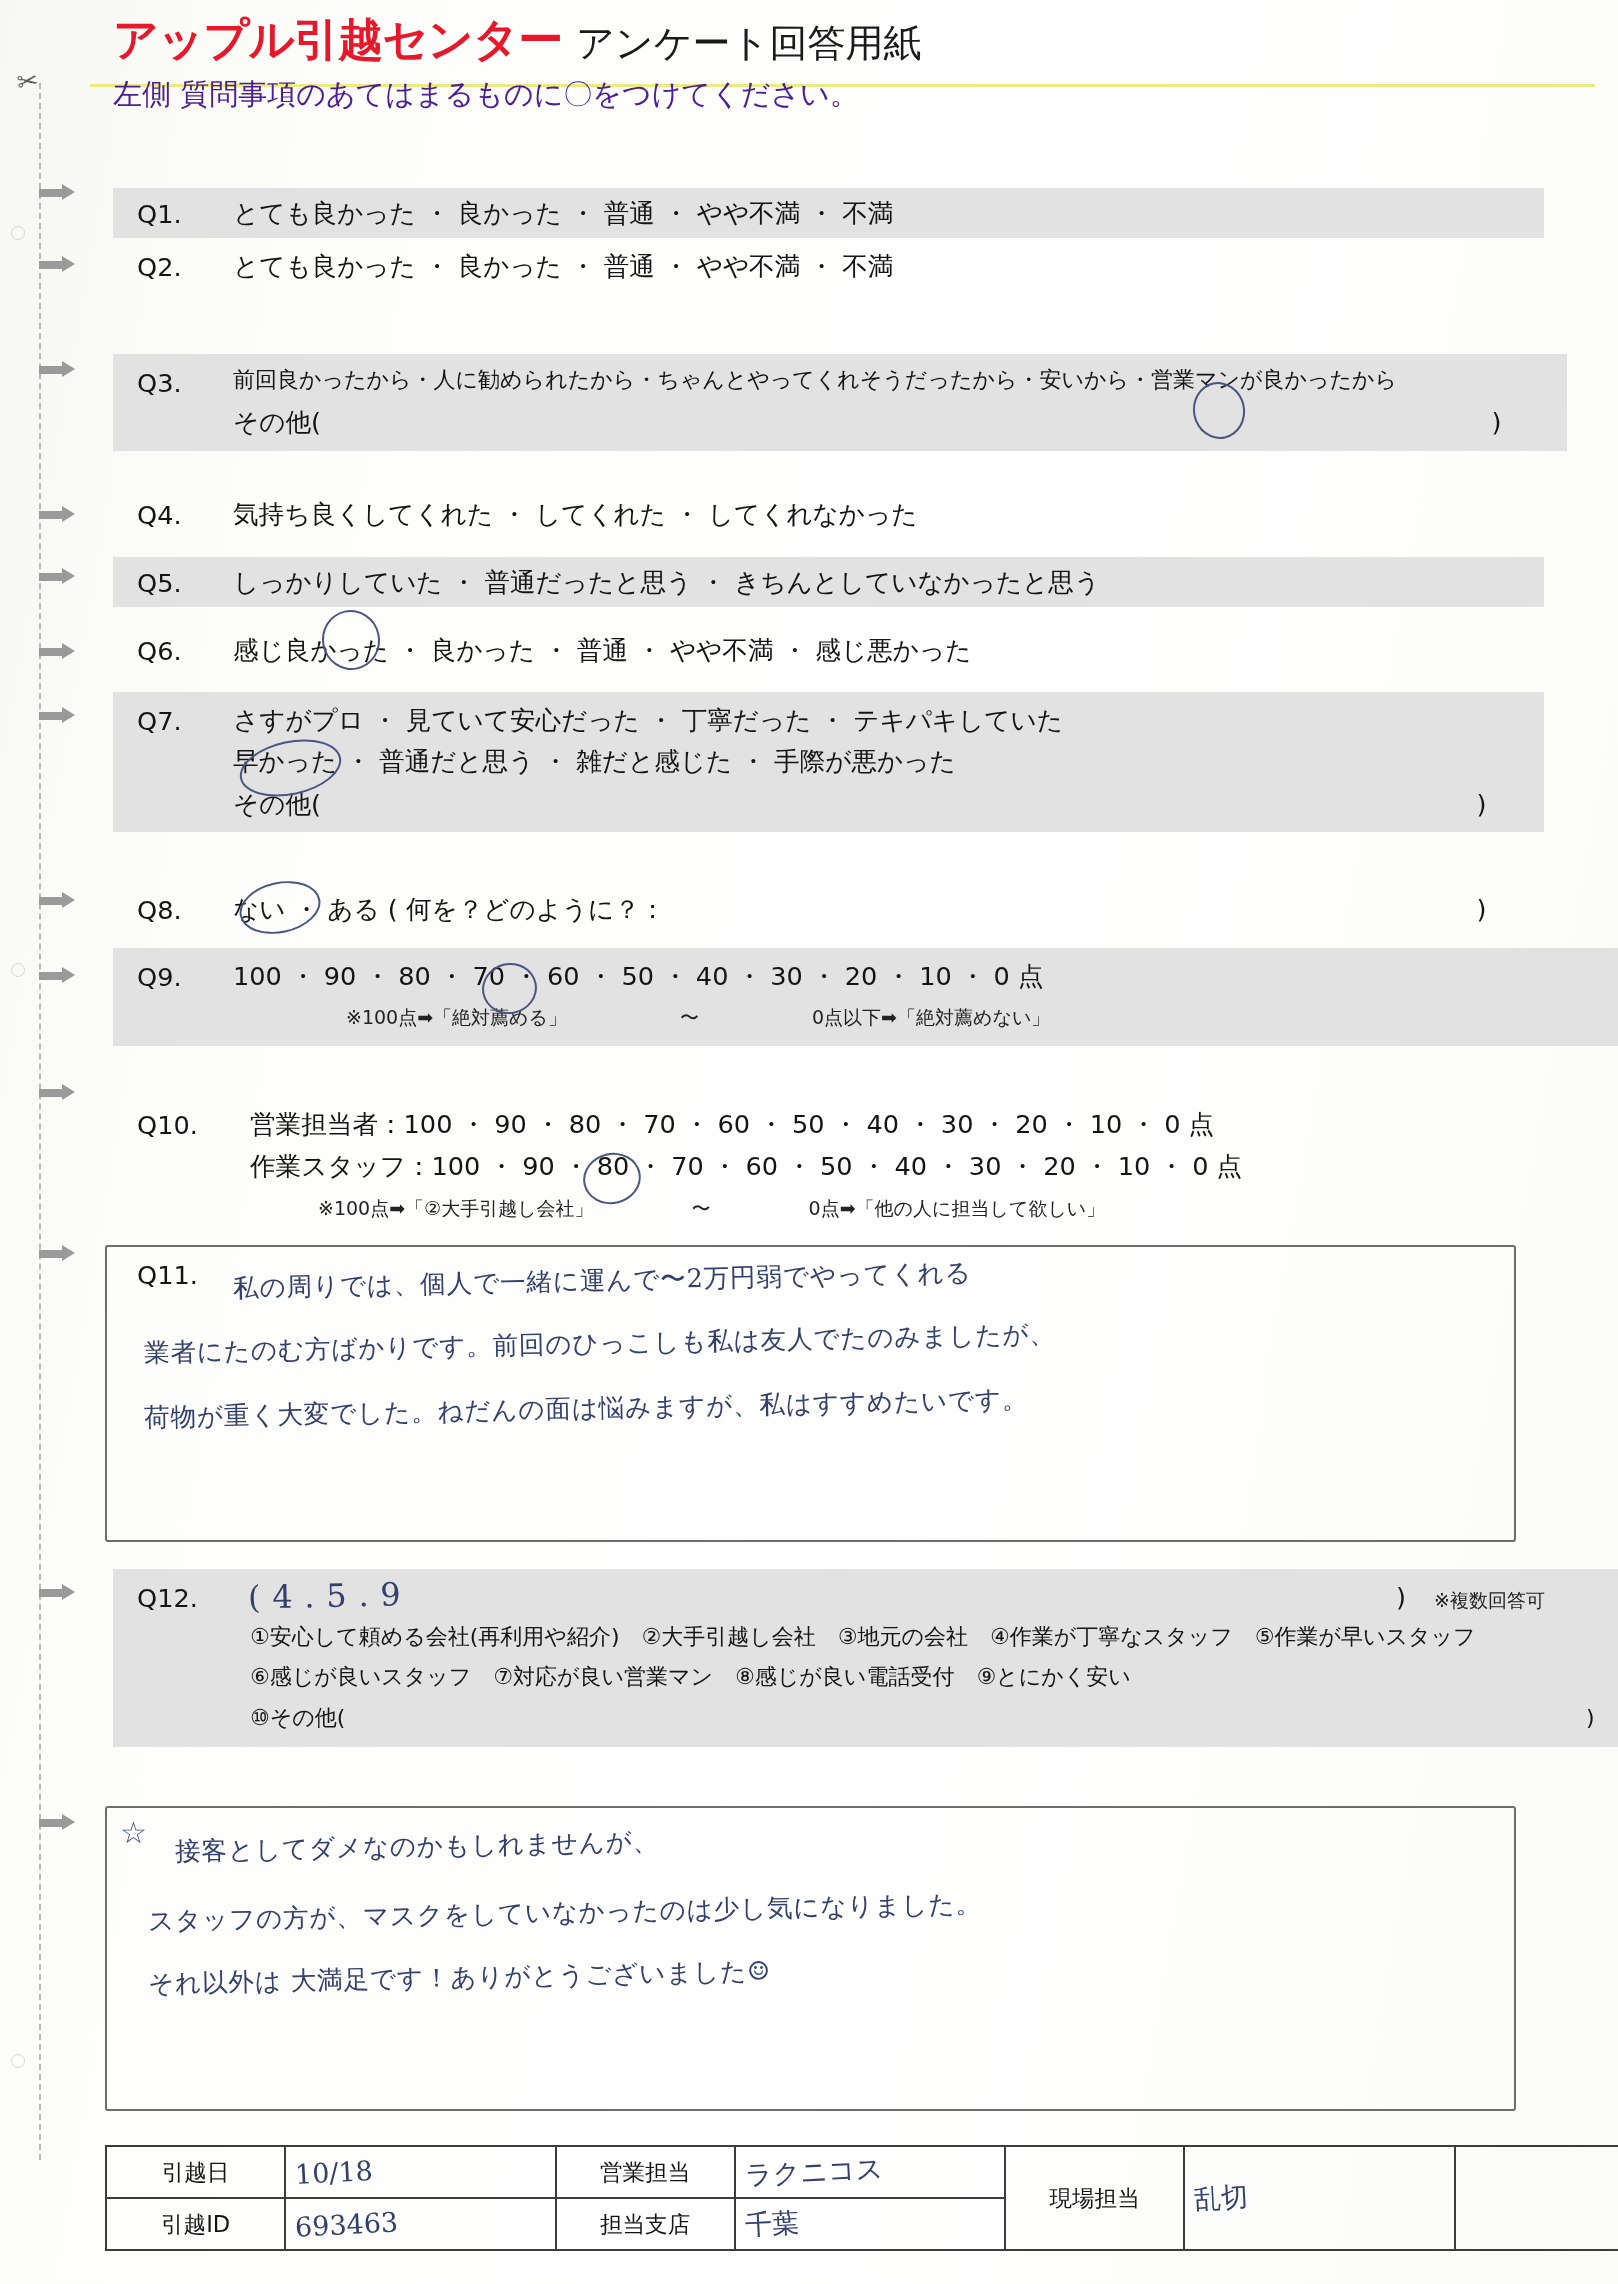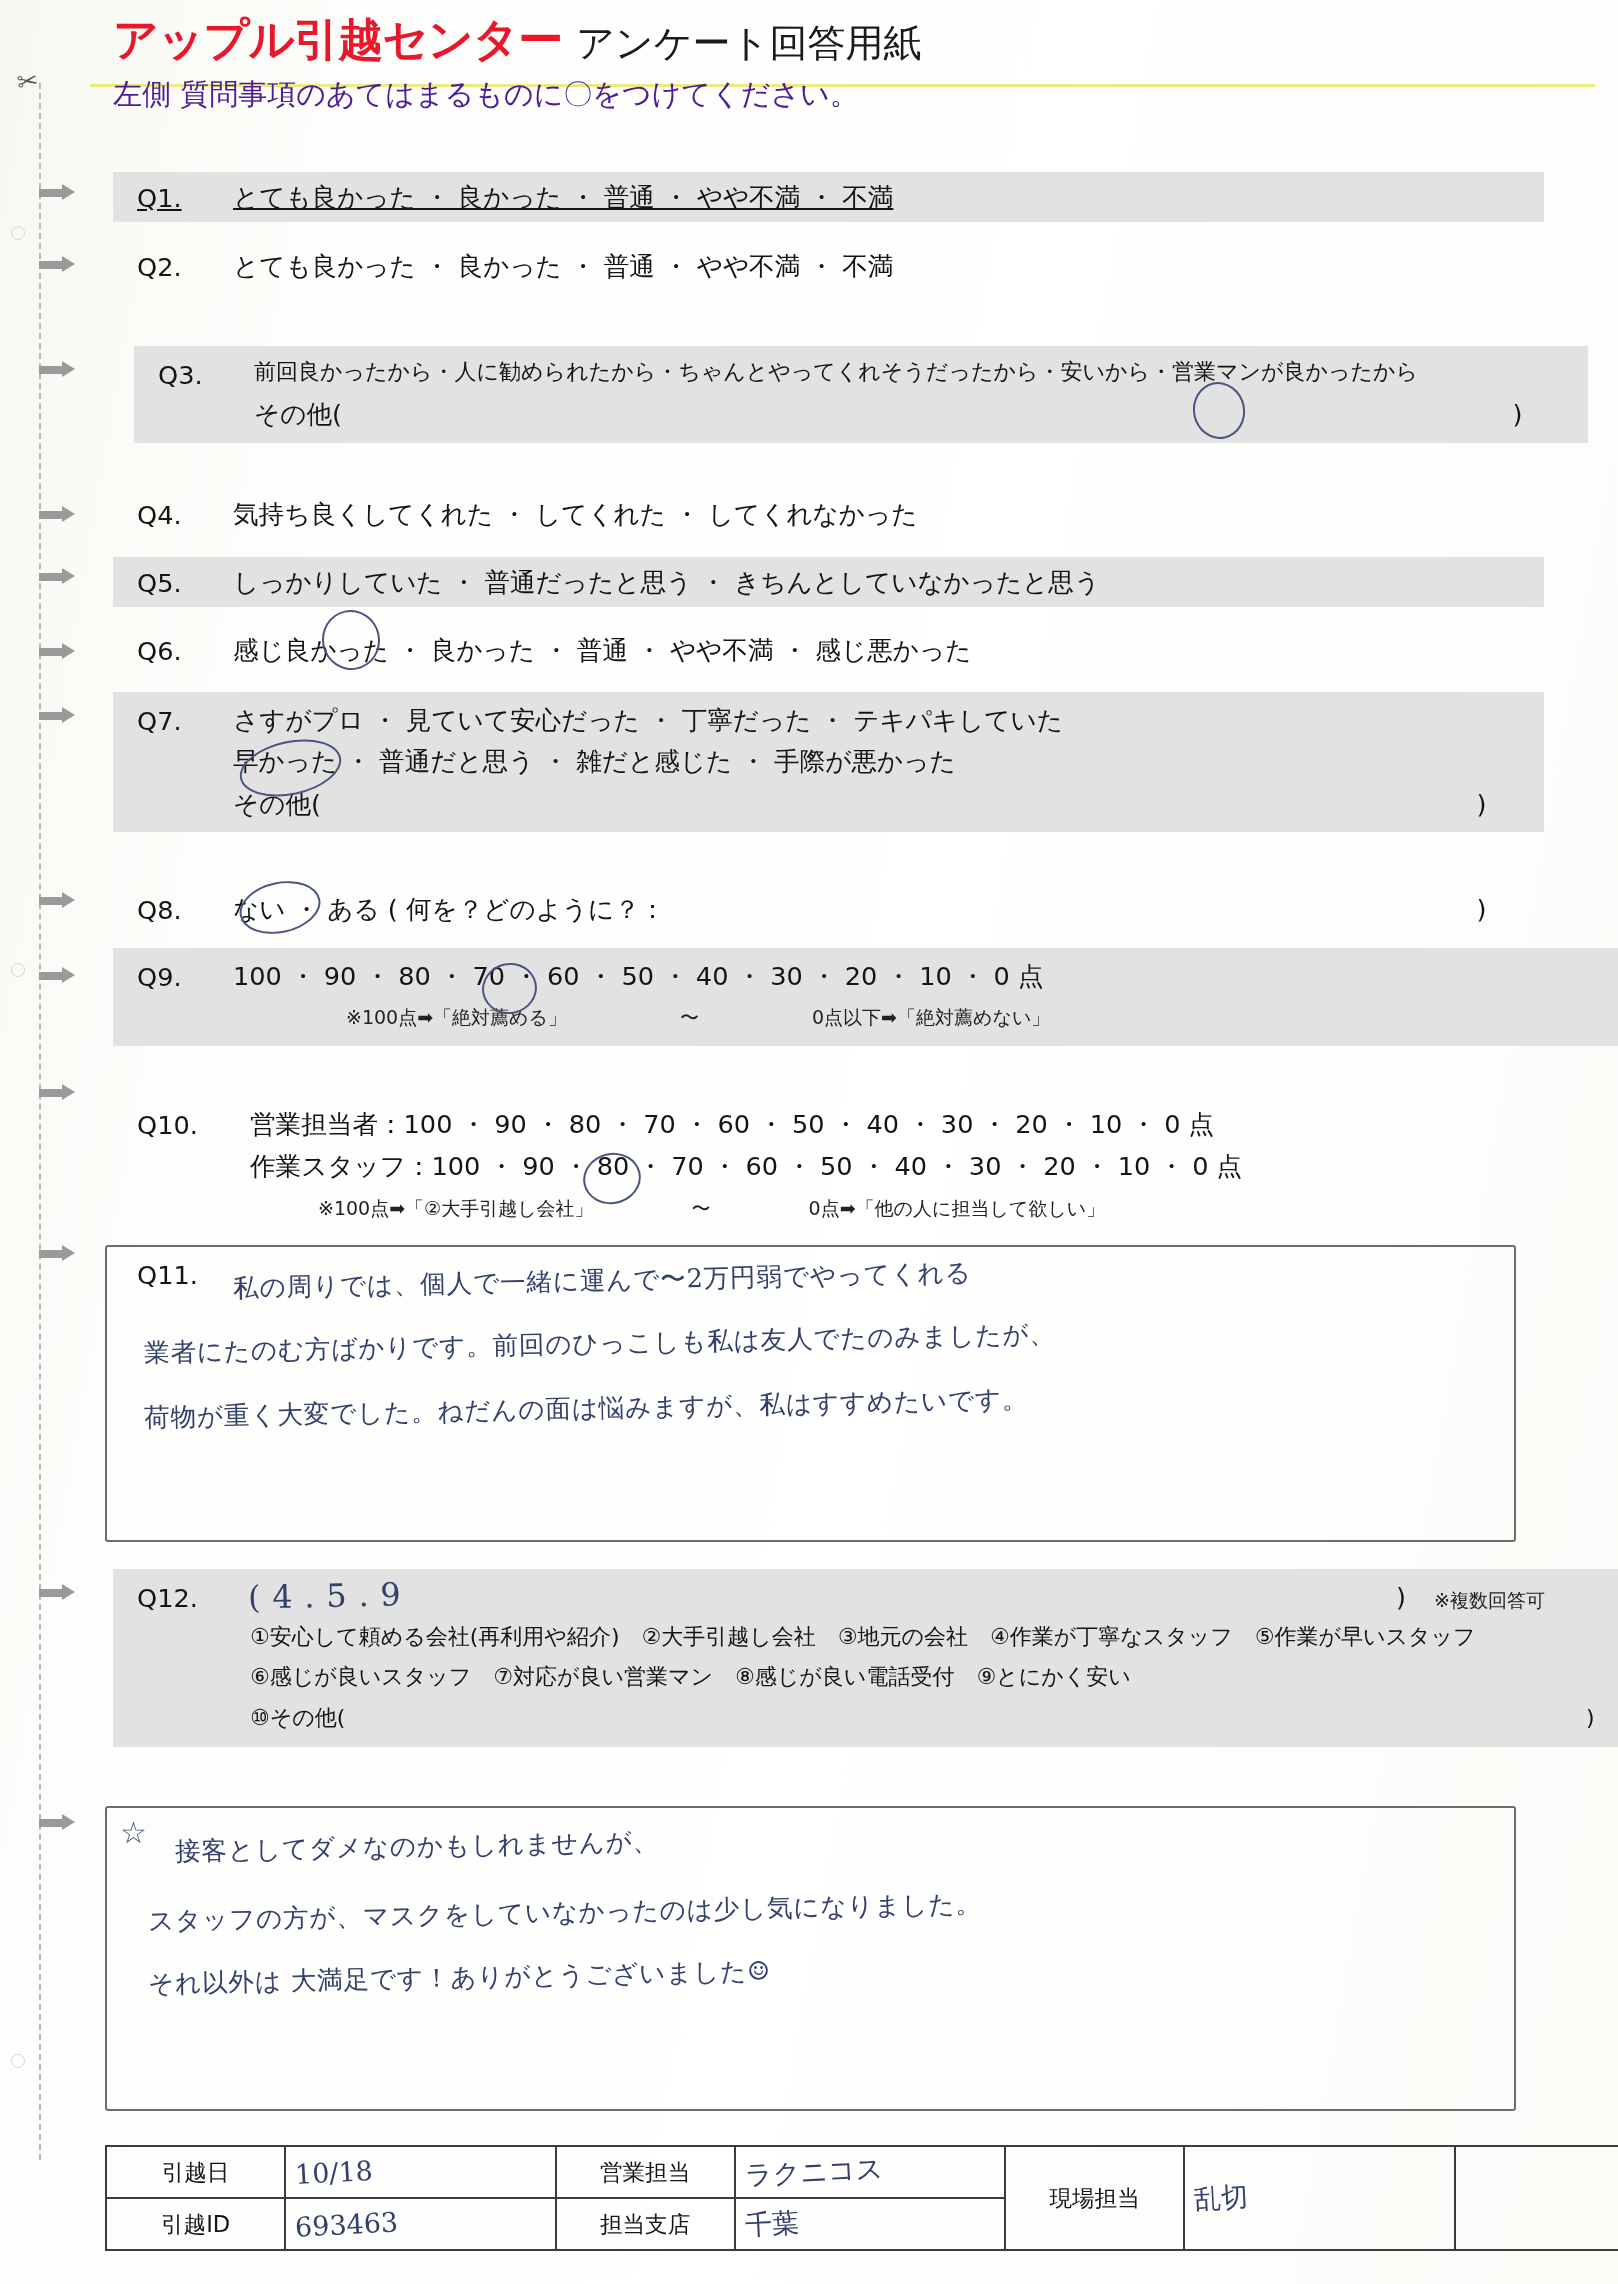--- a/index.html
+++ b/index.html
@@ -239,35 +239,35 @@
   <div class="arrow" style="top:1814px"></div>
 
   <div class="header">
     <div class="title-row">
       <span class="brand">アップル引越センター</span>
       <span class="form-title">アンケート回答用紙</span>
     </div>
     <div class="instruction">左側 質問事項のあてはまるものに〇をつけてください。</div>
   </div>
 
-  <div class="qblock shaded" style="top:172px; width:1407px; padding:7.5px 0 7.5px 24px;text-decoration:underline;">
+  <div class="qblock shaded" style="top:188px; width:1407px; padding:7.5px 0 7.5px 24px;">
     <div class="qrow">
       <div class="qlabel">Q1.</div>
       <div class="qbody">とても良かった  ・  良かった  ・  普通  ・  やや不満  ・  不満</div>
     </div>
   </div>
 
   <div class="qblock" style="top:241px; width:1407px; padding:7.5px 0 7.5px 24px;">
     <div class="qrow">
       <div class="qlabel">Q2.</div>
       <div class="qbody">とても良かった  ・  良かった  ・  普通  ・  やや不満  ・  不満</div>
     </div>
   </div>
 
-  <div class="qblock shaded" style="top:346px; width:1430px; padding:10.5px 0 10.5px 24px;margin-left:21px;">
+  <div class="qblock shaded" style="top:354px; width:1430px; padding:10.5px 0 10.5px 24px;">
     <div class="qrow">
       <div class="qlabel">Q3.</div>
       <div class="qbody small" style="width:1279px;">
         <div>前回良かったから・人に勧められたから・ちゃんとやってくれそうだったから・安いから・営業マンが良かったから</div>
         <div style="margin-top:10.5px; font-size:25.6px;">
           <span>その他(</span>
           <span class="paren-right">)</span>
         </div>
       </div>
     </div>

